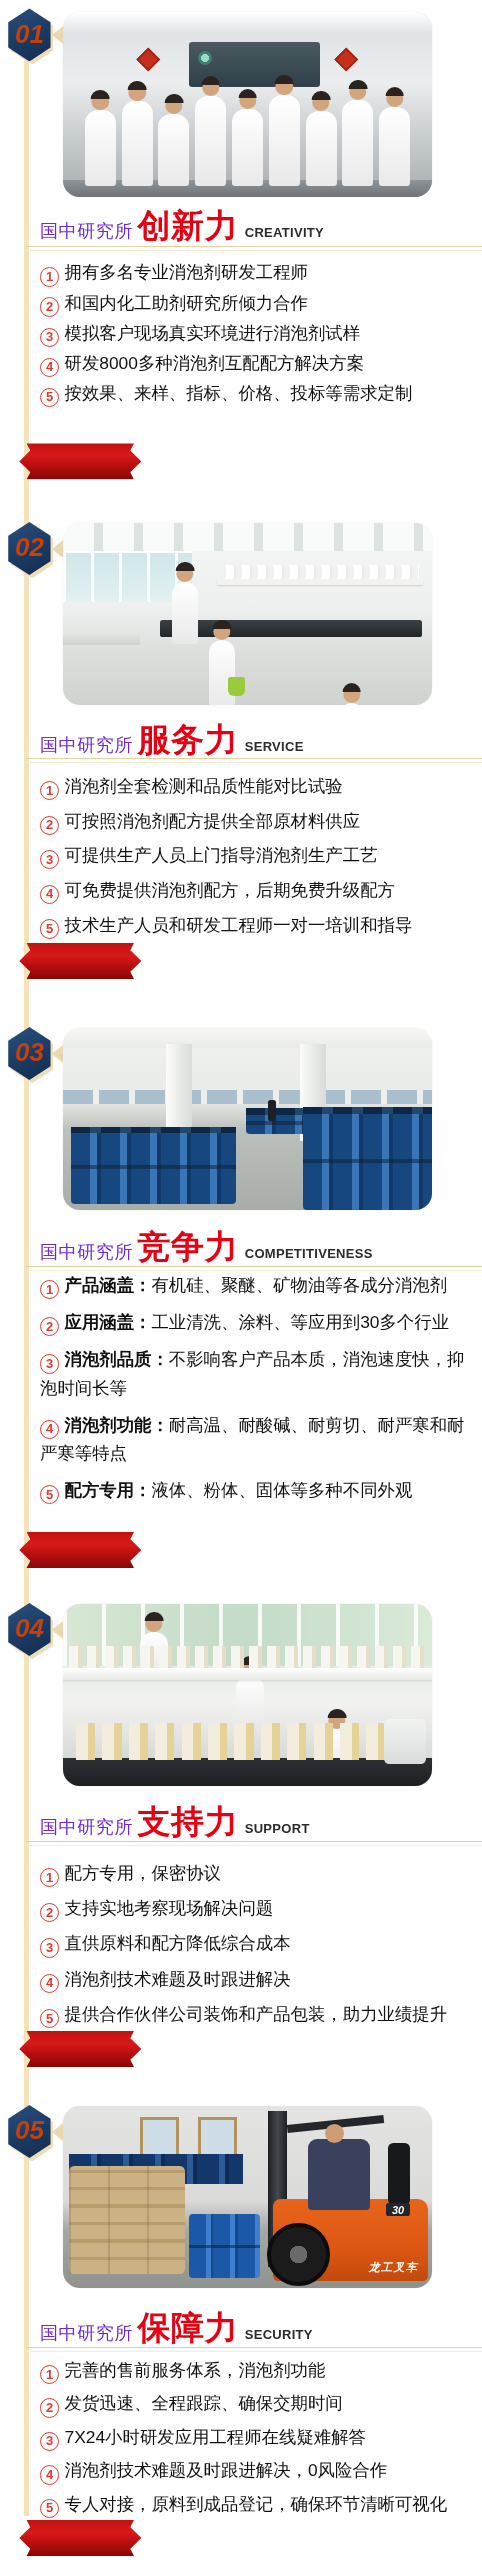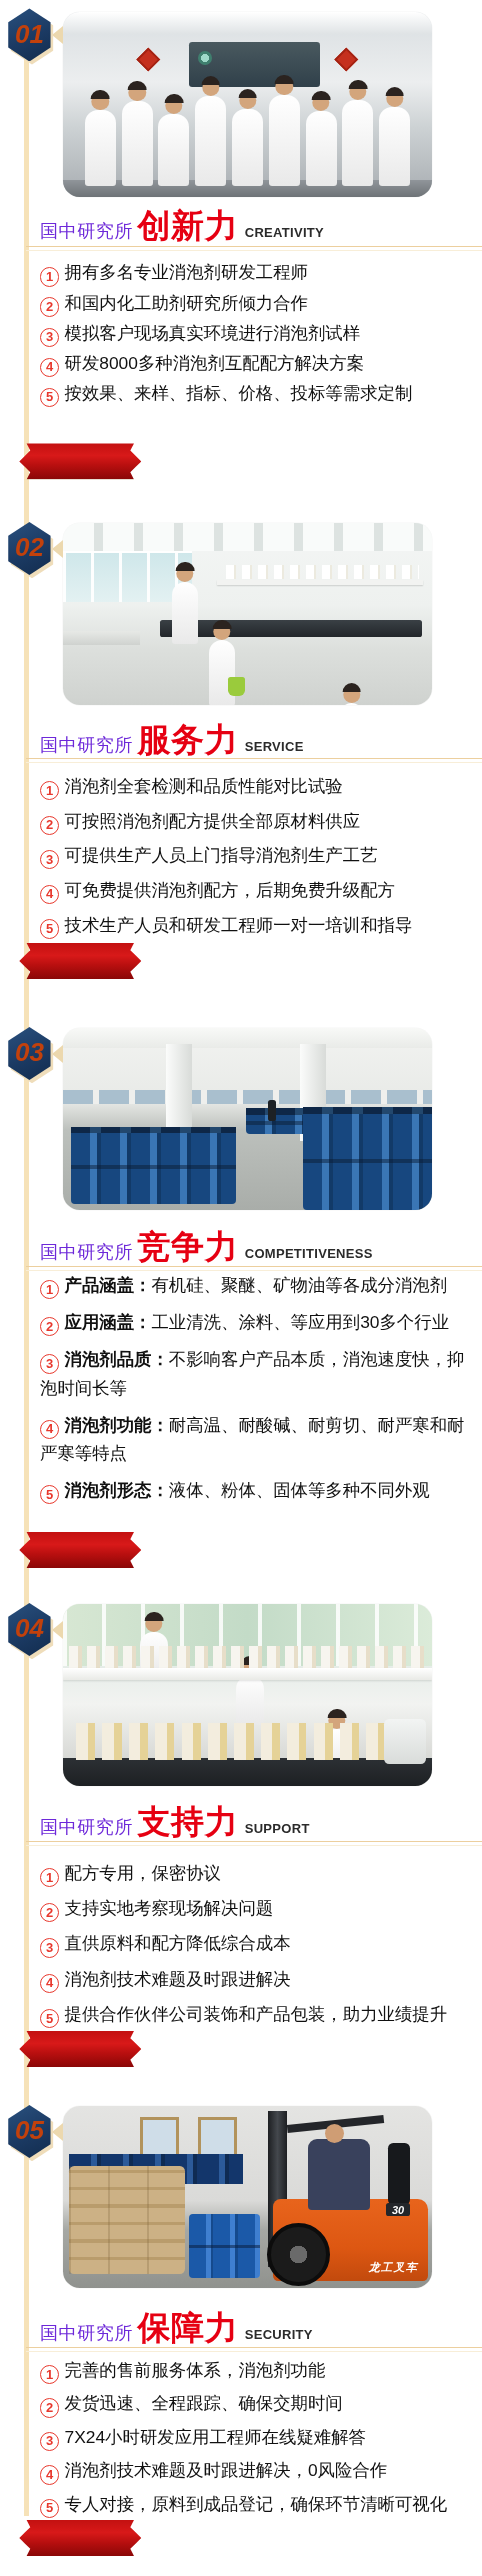--- a/index.html
+++ b/index.html
@@ -238,21 +238,21 @@
     <span class="brand">国中研究所</span>
     <span class="kw">竞争力</span>
     <span class="en">COMPETITIVENESS</span>
   </div>
   <div class="divider" style="top:239px;"></div>
   <ul class="items g3" style="top:244px;">
     <li><span class="cnum">1</span><b class="lbl">产品涵盖：</b><span>有机硅、聚醚、矿物油等各成分消泡剂</span></li>
     <li><span class="cnum">2</span><b class="lbl">应用涵盖：</b><span>工业清洗、涂料、等应用到30多个行业</span></li>
     <li><span class="cnum">3</span><b class="lbl">消泡剂品质：</b><span>不影响客户产品本质，消泡速度快，抑泡时间长等</span></li>
     <li><span class="cnum">4</span><b class="lbl">消泡剂功能：</b><span>耐高温、耐酸碱、耐剪切、耐严寒和耐严寒等特点</span></li>
-    <li><span class="cnum">5</span><b class="lbl">消泡剂形态：</b><span>液体、粉体、固体等多种不同外观</span></li>
+    <li><span class="cnum">5</span><b class="lbl">配方专用：</b><span>液体、粉体、固体等多种不同外观</span></li>
   </ul>
   <div class="ribbon" style="top:505px;"></div>
 </div>
 
 <div class="sec" style="top:1603px;height:476px;">
   <div class="badge" style="top:0;">
     <div class="hex-outline"></div>
     <div class="hex-main"></div>
     <div class="num">04</div>
   </div>

